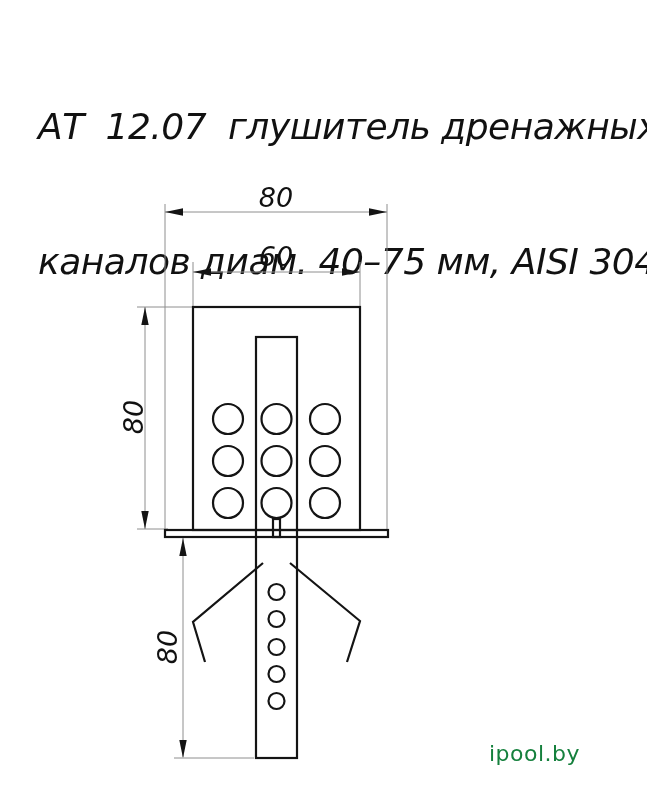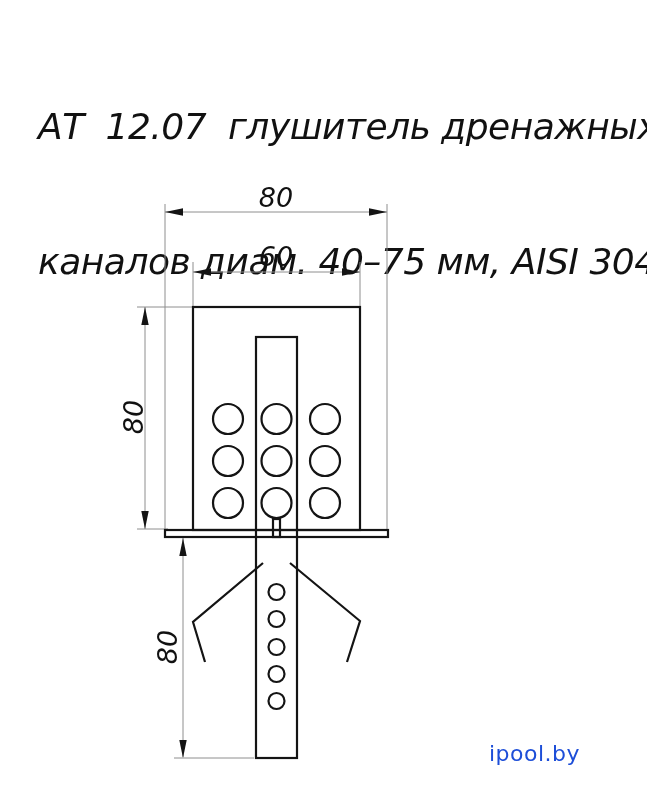--- a/index.html
+++ b/index.html
@@ -50,21 +50,21 @@
     font-style: italic;
     font-size: 27px;
     fill: #111111;
   }
   .watermark {
     position: absolute;
     left: 489px;
     top: 741px;
     font-size: 22px;
     letter-spacing: 0.5px;
-    color: #1d4ed8;
+    color: #15803d;
   }
 </style>
 </head>
 <body>
 
 <div class="page">
 
   <div class="title">
     <div>АТ  12.07  глушитель дренажных</div>
     <div>каналов диам. 40–75 мм, AISI 304</div>

